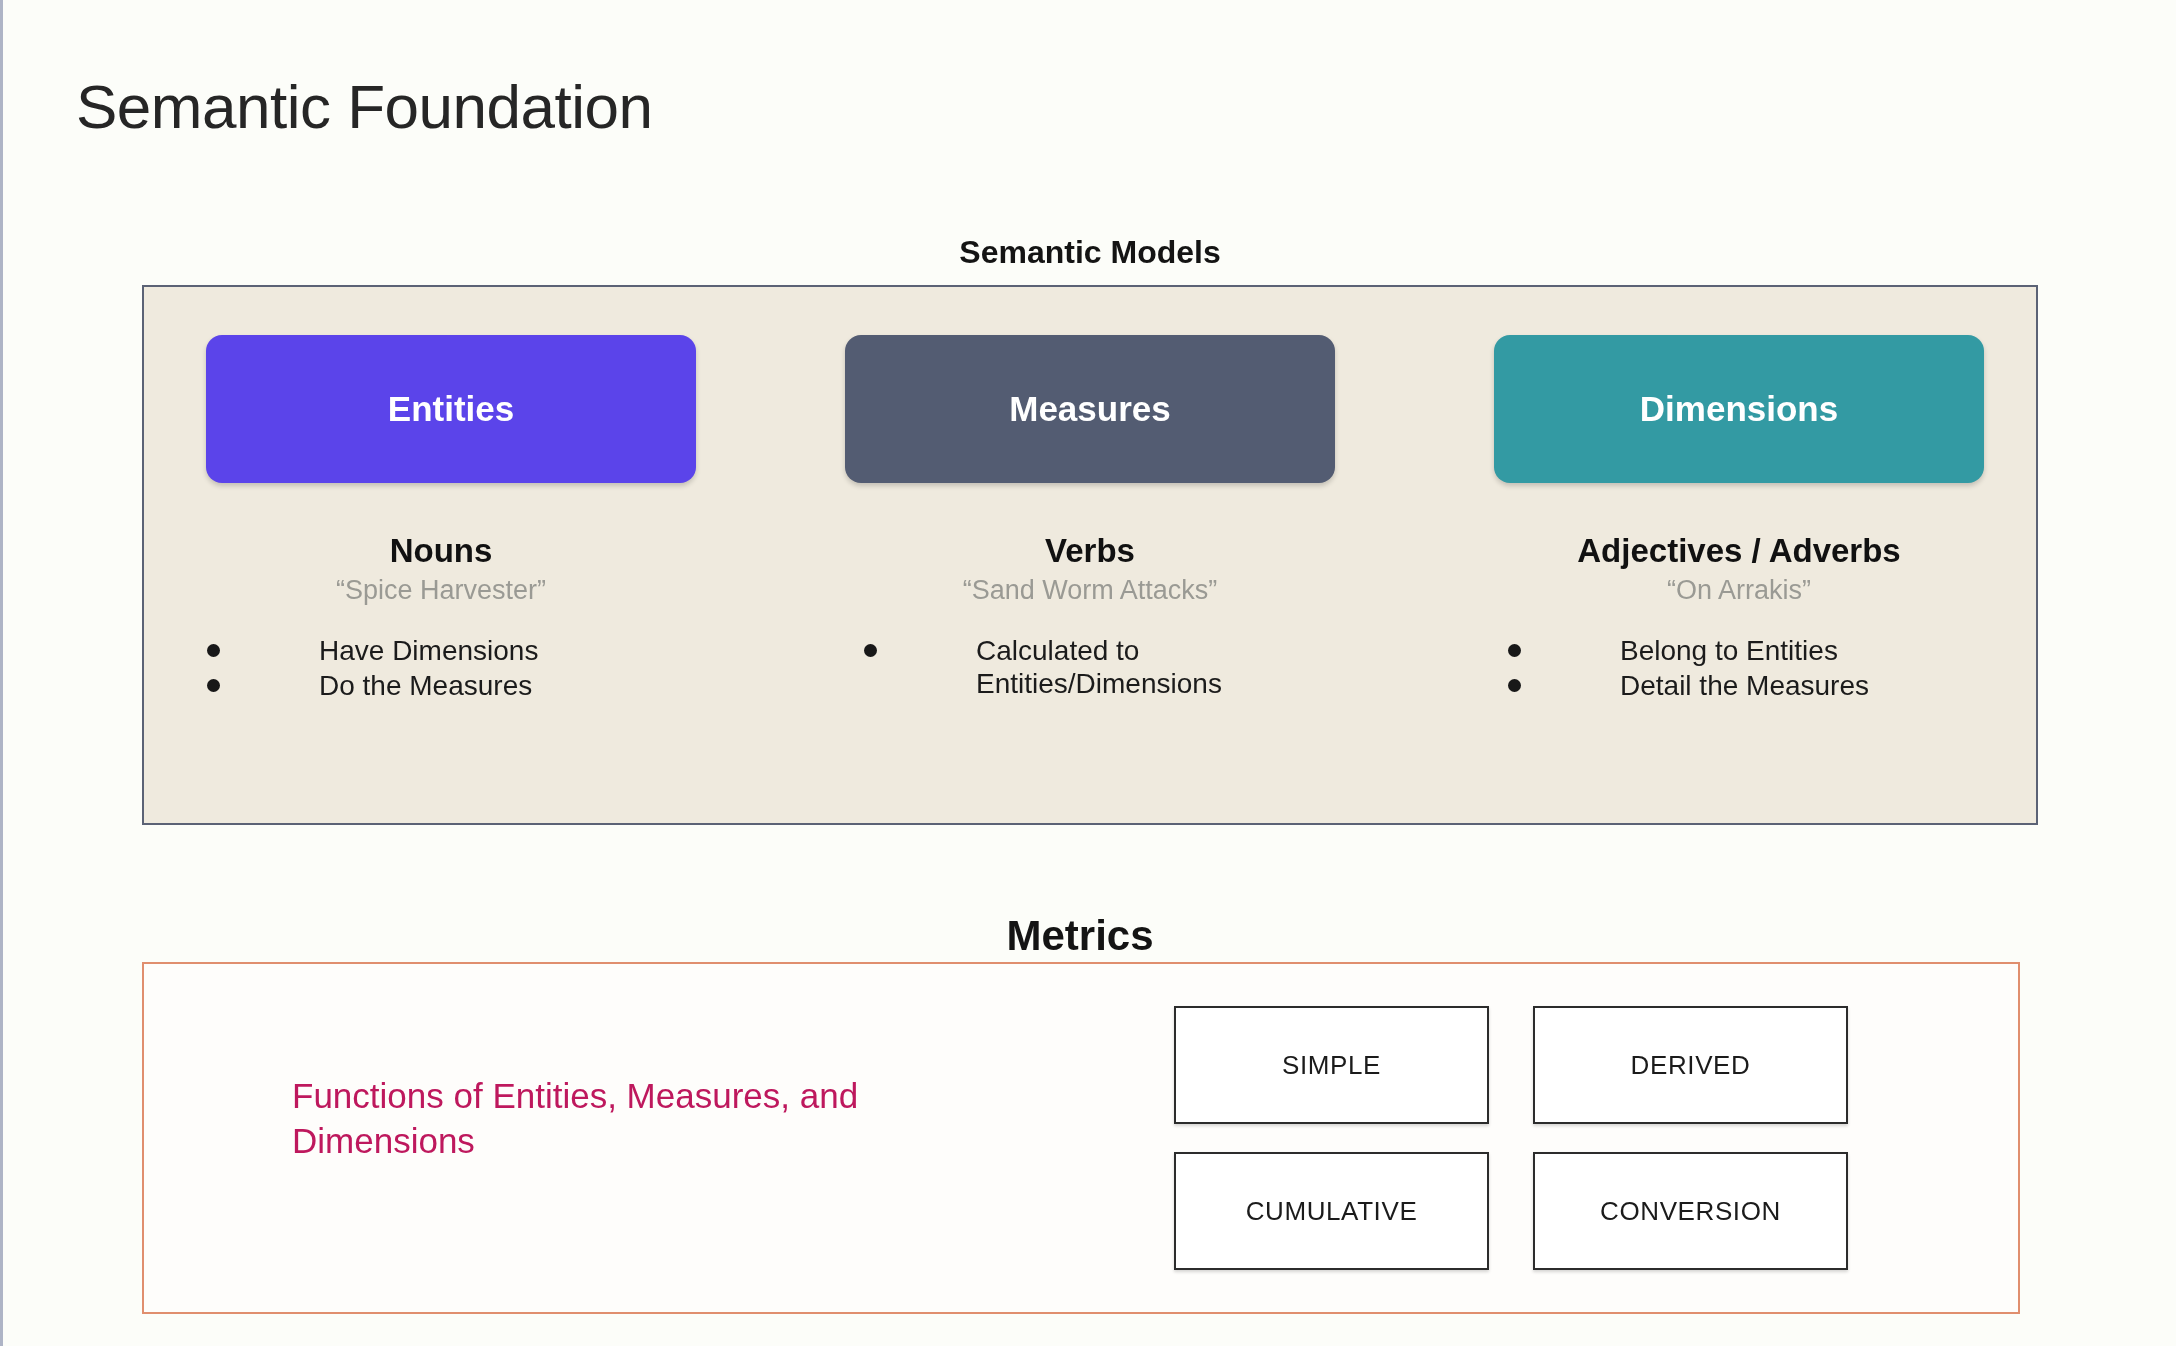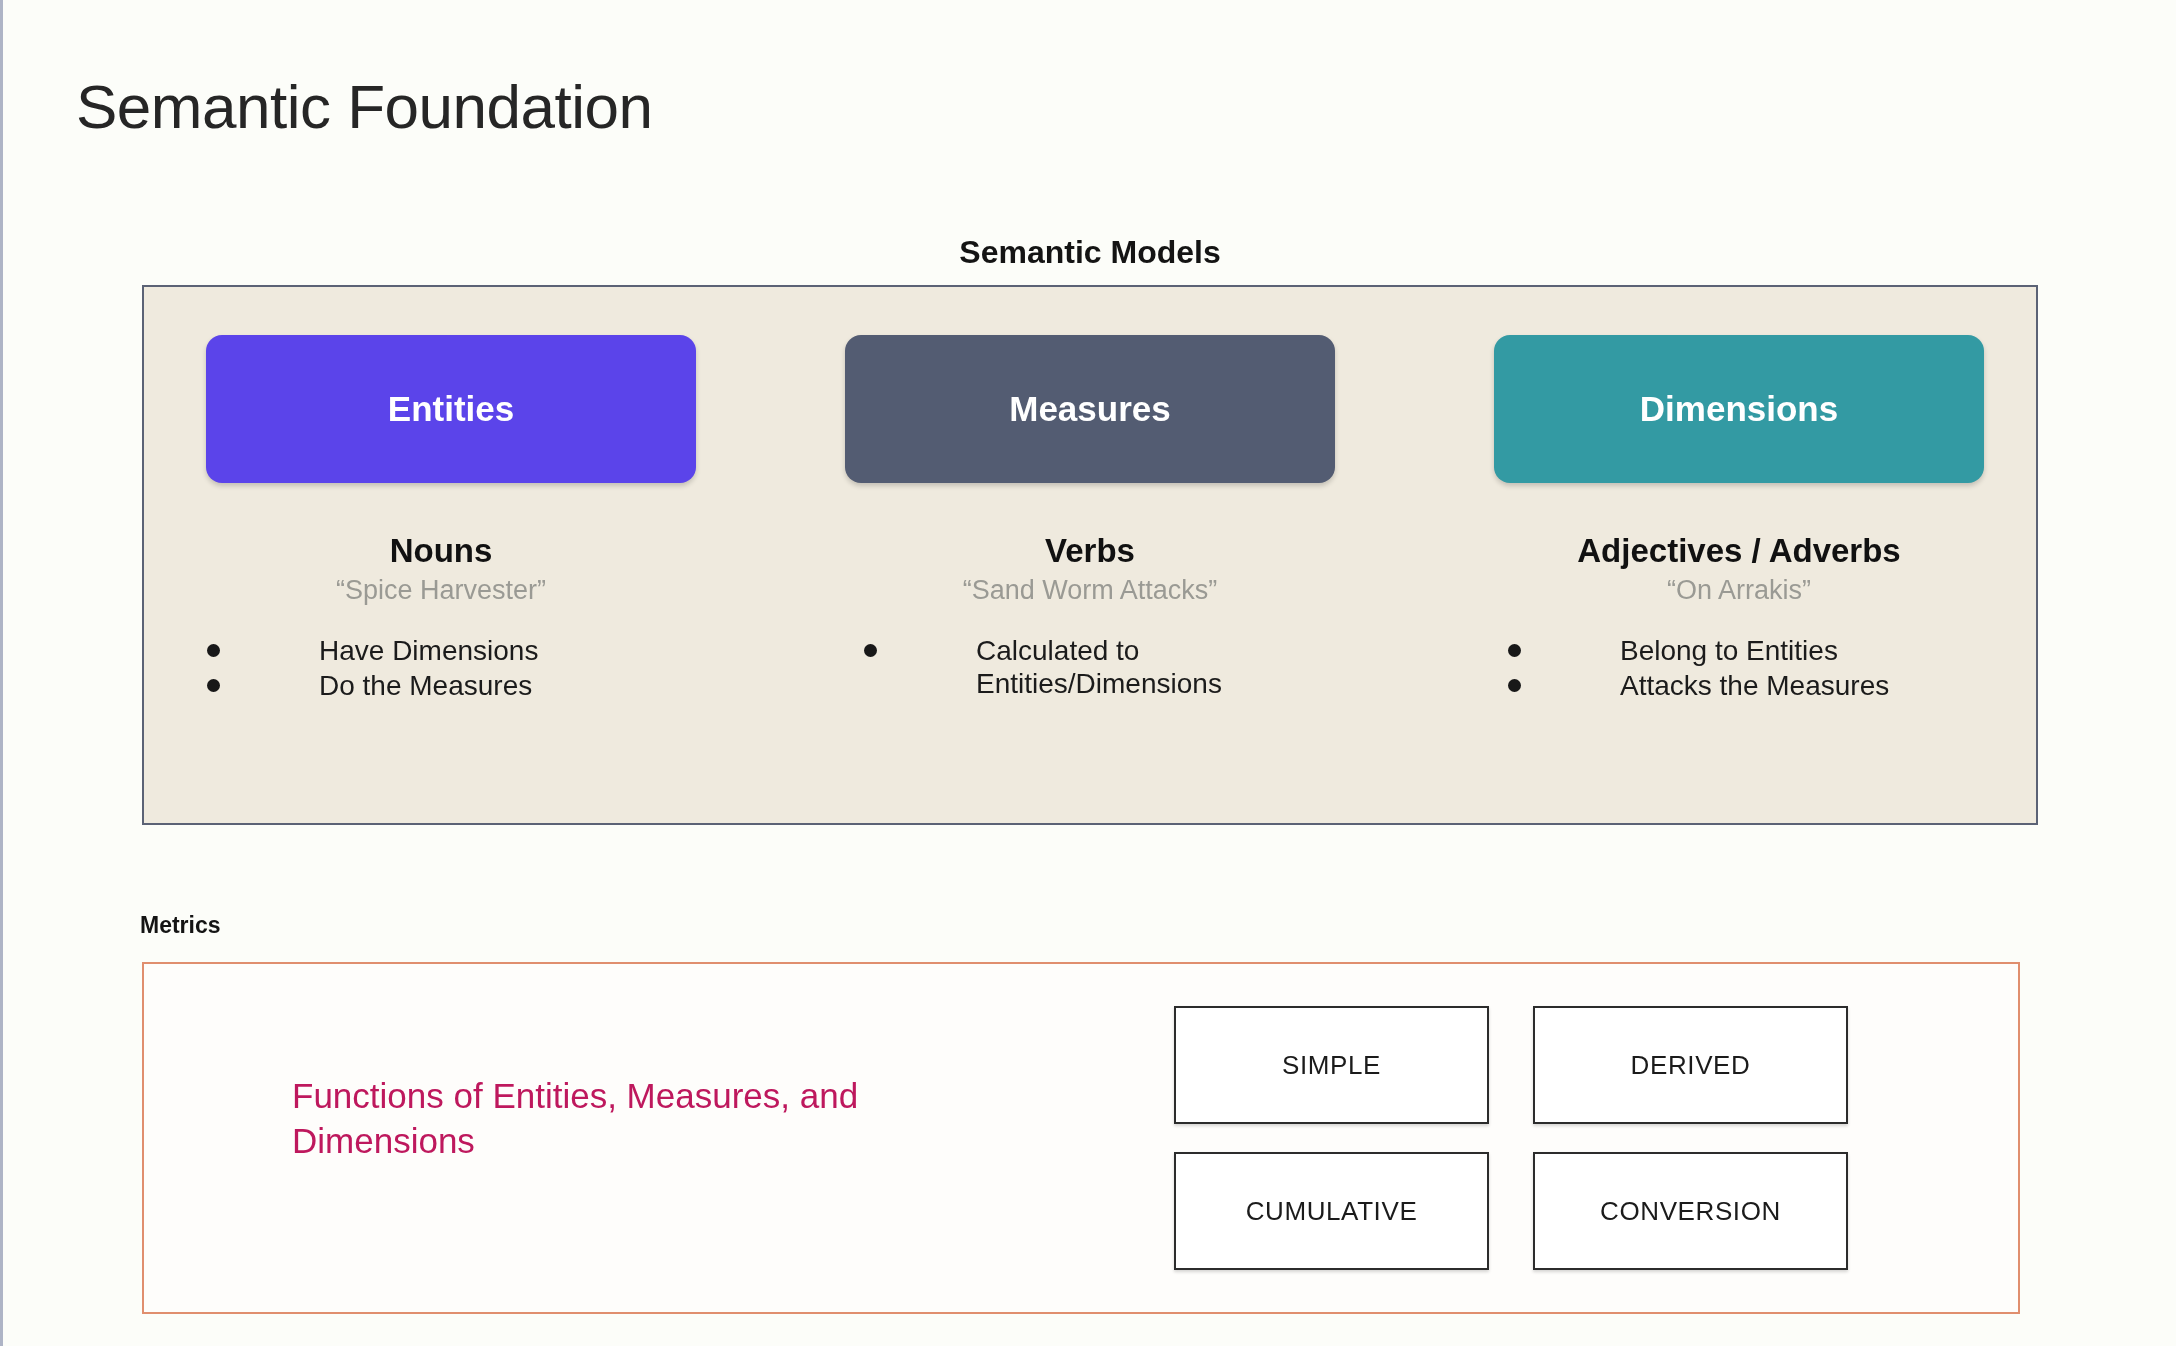--- a/index.html
+++ b/index.html
@@ -134,22 +134,22 @@
   .col-entities .col-bullets { padding-left: 22px; }
   .col-measures .col-bullets { padding-left: 38px; }
   .col-dimensions .col-bullets { padding-left: 28px; }
 
   
   .metrics-heading {
     position: absolute;
     left: 140px;
     top: 912px;
     width: 1880px;
-    text-align: left;
-    font-size: 23px;
+    text-align: center;
+    font-size: 42px;
     font-weight: bold;
     color: #141414;
   }
   .metrics-panel {
     position: absolute;
     left: 142px;
     top: 962px;
     width: 1878px;
     height: 352px;
     background: #fefdfb;
@@ -233,21 +233,21 @@
       <div class="pill" style="background: rgb(51, 154, 163);">Dimensions</div>
       <div class="col-role">Adjectives / Adverbs</div>
       <div class="col-example">“On Arrakis”</div>
       <ul class="col-bullets">
         <li>
           <span class="bullet-dot"></span>
           <span class="bullet-text">Belong to Entities</span>
         </li>
         <li>
           <span class="bullet-dot"></span>
-          <span class="bullet-text">Attacks the Measures</span>
+          <span class="bullet-text">Detail the Measures</span>
         </li>
       </ul>
     </div>
 
   </div>
 </div>
 
 <div class="metrics-heading">Metrics</div>
 
 <div class="metrics-panel" style="border-color: rgb(224, 142, 110);">

